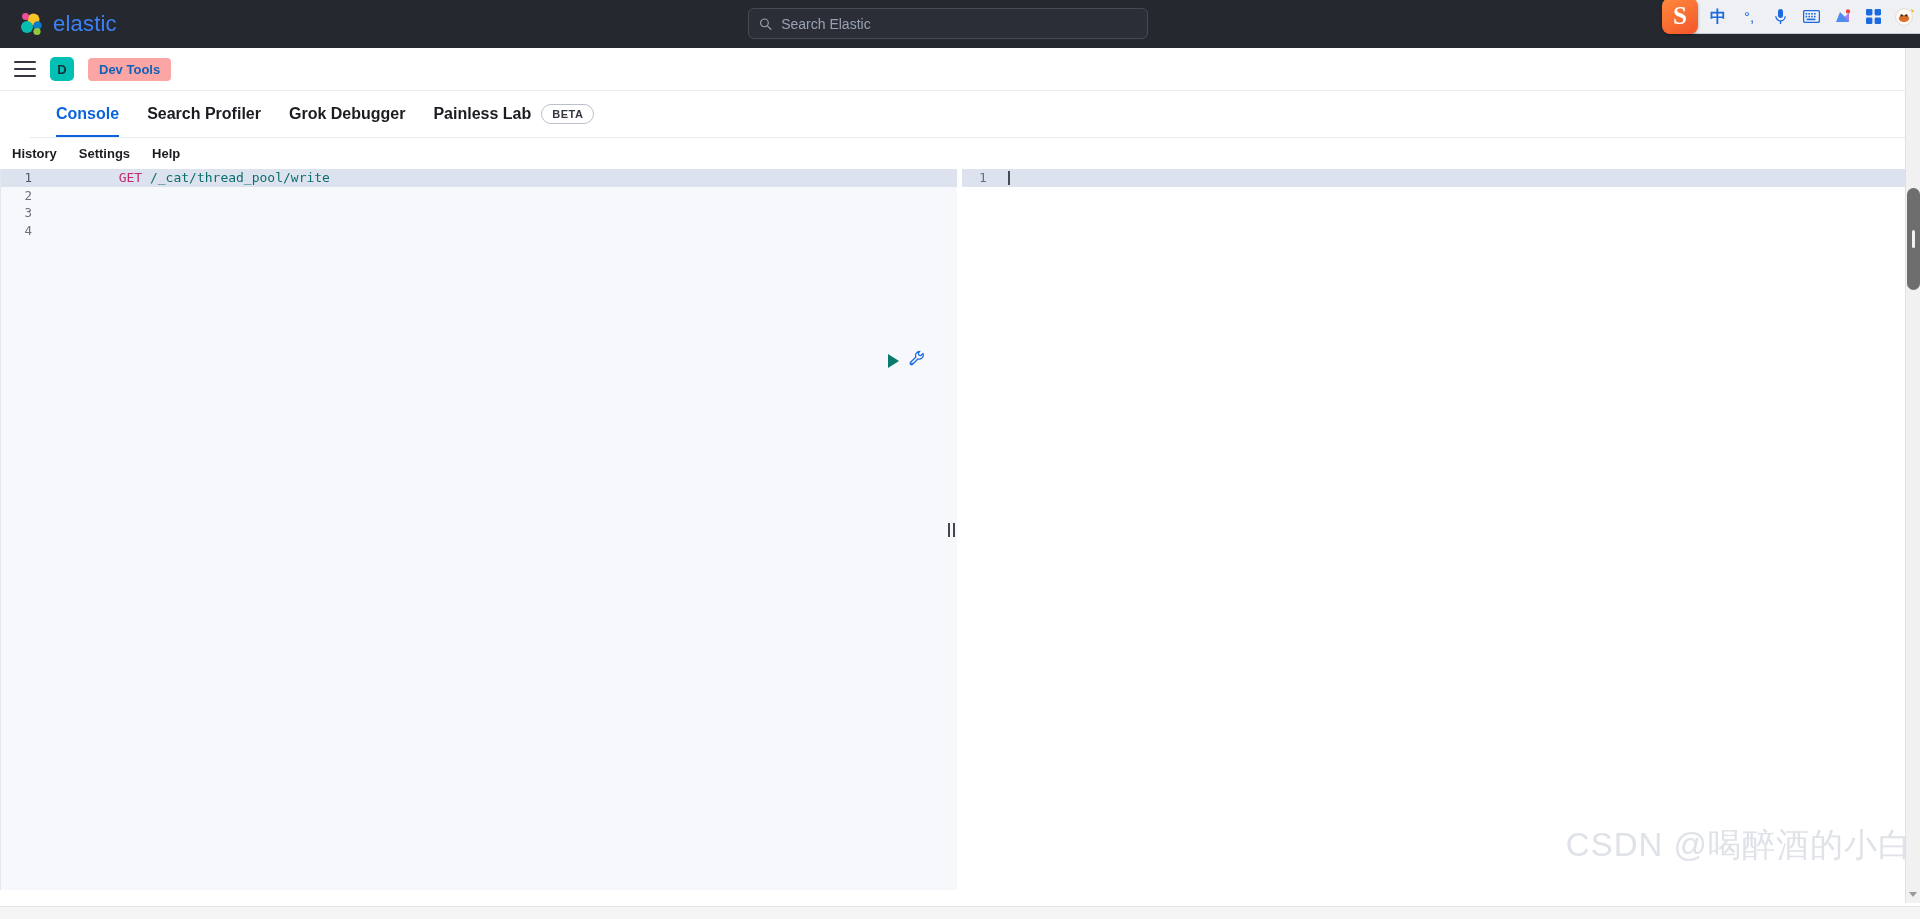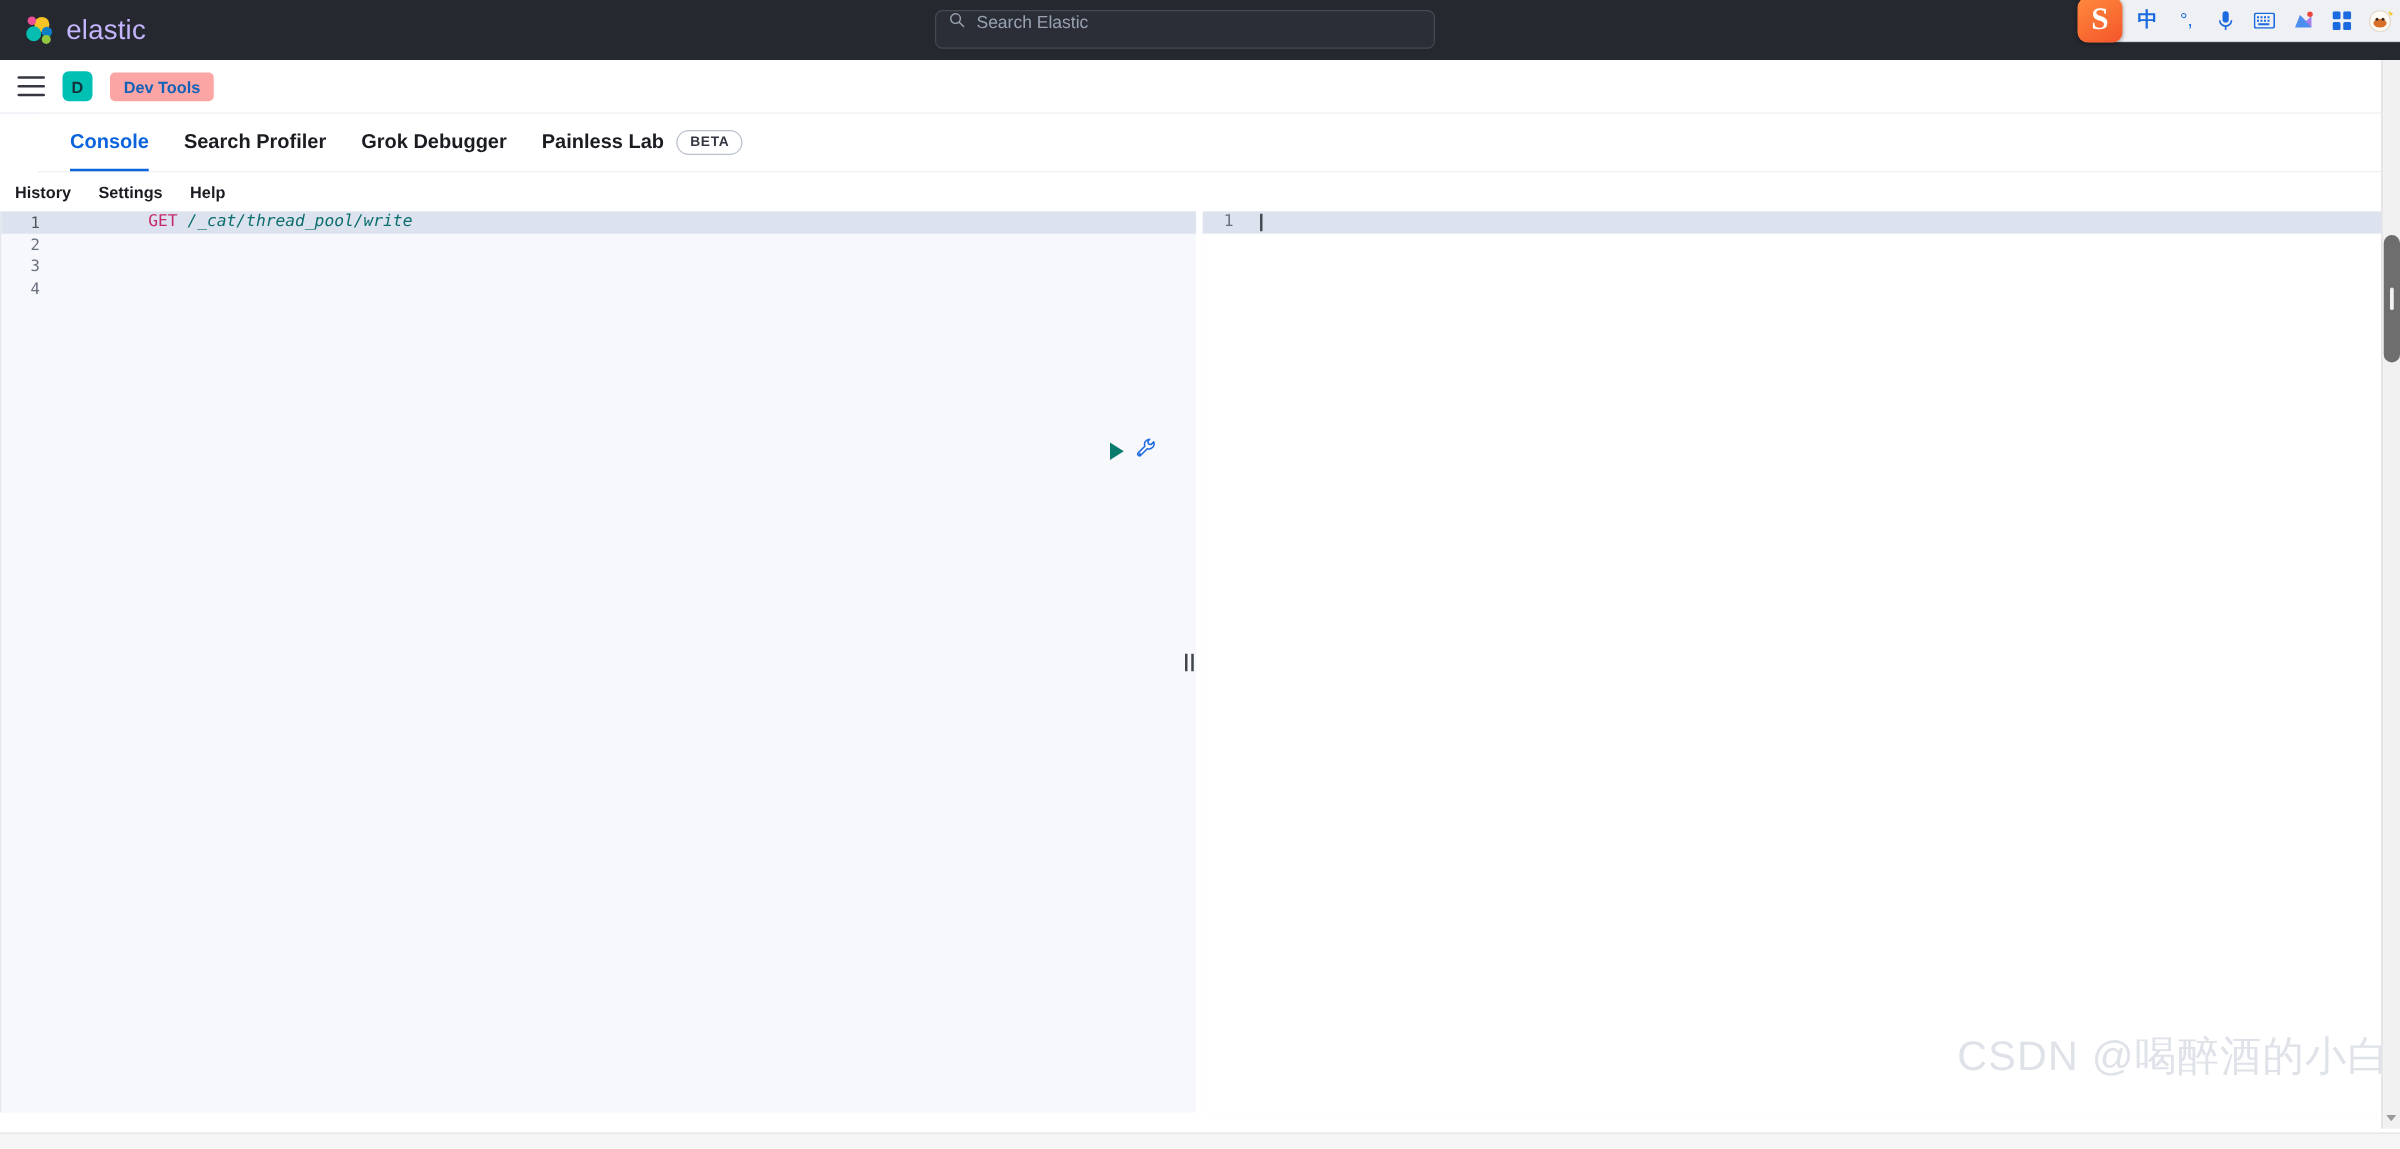--- a/index.html
+++ b/index.html
@@ -15,36 +15,36 @@
     position: relative;
     height: 48px;
     background: #25282f;
     display: flex;
     align-items: center;
     padding: 0 10px;
   }
   .brand { display: flex; align-items: center; gap: 9px; margin-left: 8px; }
   .brand-logo { width: 26px; height: 26px; position: relative; }
   .brand-name {
-    color: #c4b5fd;
+    color: #3b82f6;
     font-size: 22px;
     letter-spacing: .2px;
     font-weight: 400;
   }
   .global-search {
     position: absolute;
     left: 748px;
     top: 8px;
     width: 400px;
     height: 31px;
     background: #2b2e36;
     border: 1px solid #464a53;
     border-radius: 6px;
     display: flex;
-    align-items: flex-start;
+    align-items: center;
     padding: 0 10px;
     gap: 9px;
   }
   .global-search input {
     background: transparent;
     border: none;
     outline: none;
     color: #c8cbd3;
     font-size: 14px;
     font-family: "Liberation Sans", sans-serif;
@@ -212,21 +212,21 @@
     flex: none;
   }
   .gutter.hl { color: #515761; }
   .code {
     font-family: "DejaVu Sans Mono", monospace;
     font-size: 13px;
     white-space: pre;
     color: #1a1c21;
   }
   .tok-method { color: #c42a6b; margin-left: 15px; }
-  .tok-url { color: #0a6e6e; font-style: italic; }
+  .tok-url { color: #0a6e6e; }
 
   .right-gutter {
     width: 42px;
     text-align: center;
     color: #69707d;
     font-family: "DejaVu Sans Mono", monospace;
     font-size: 13px;
     flex: none;
   }
   .right-cursor {

